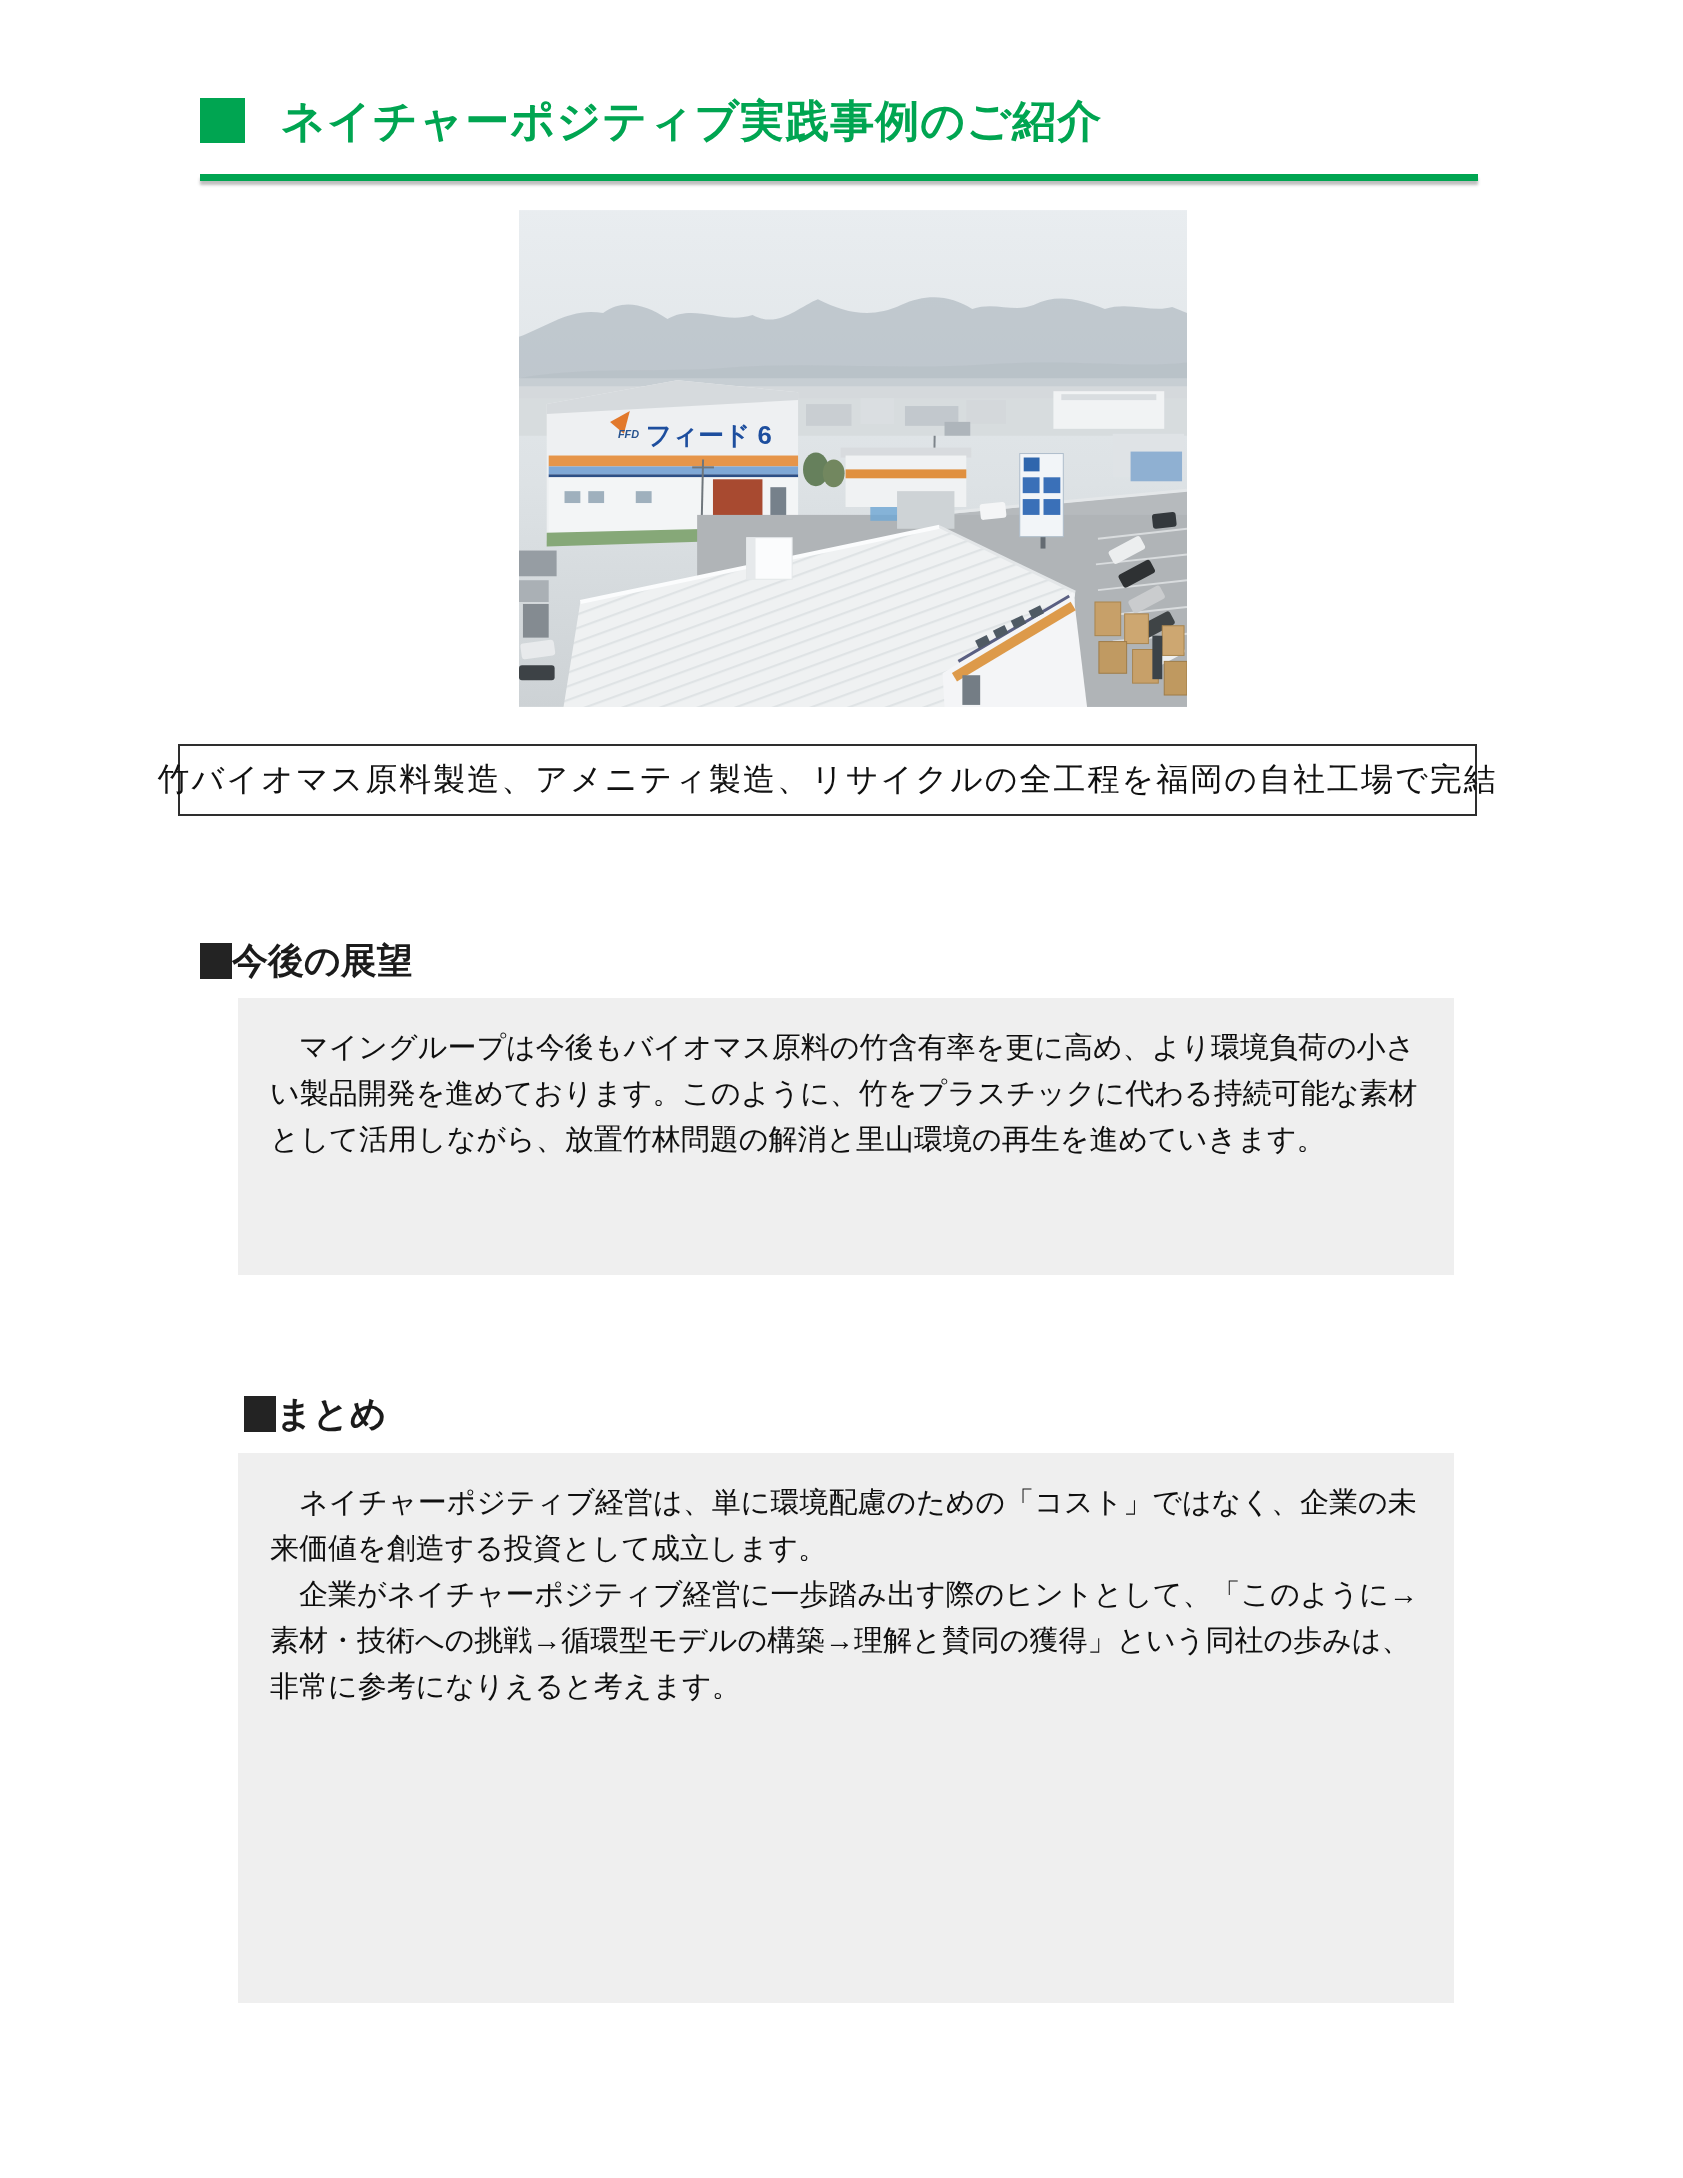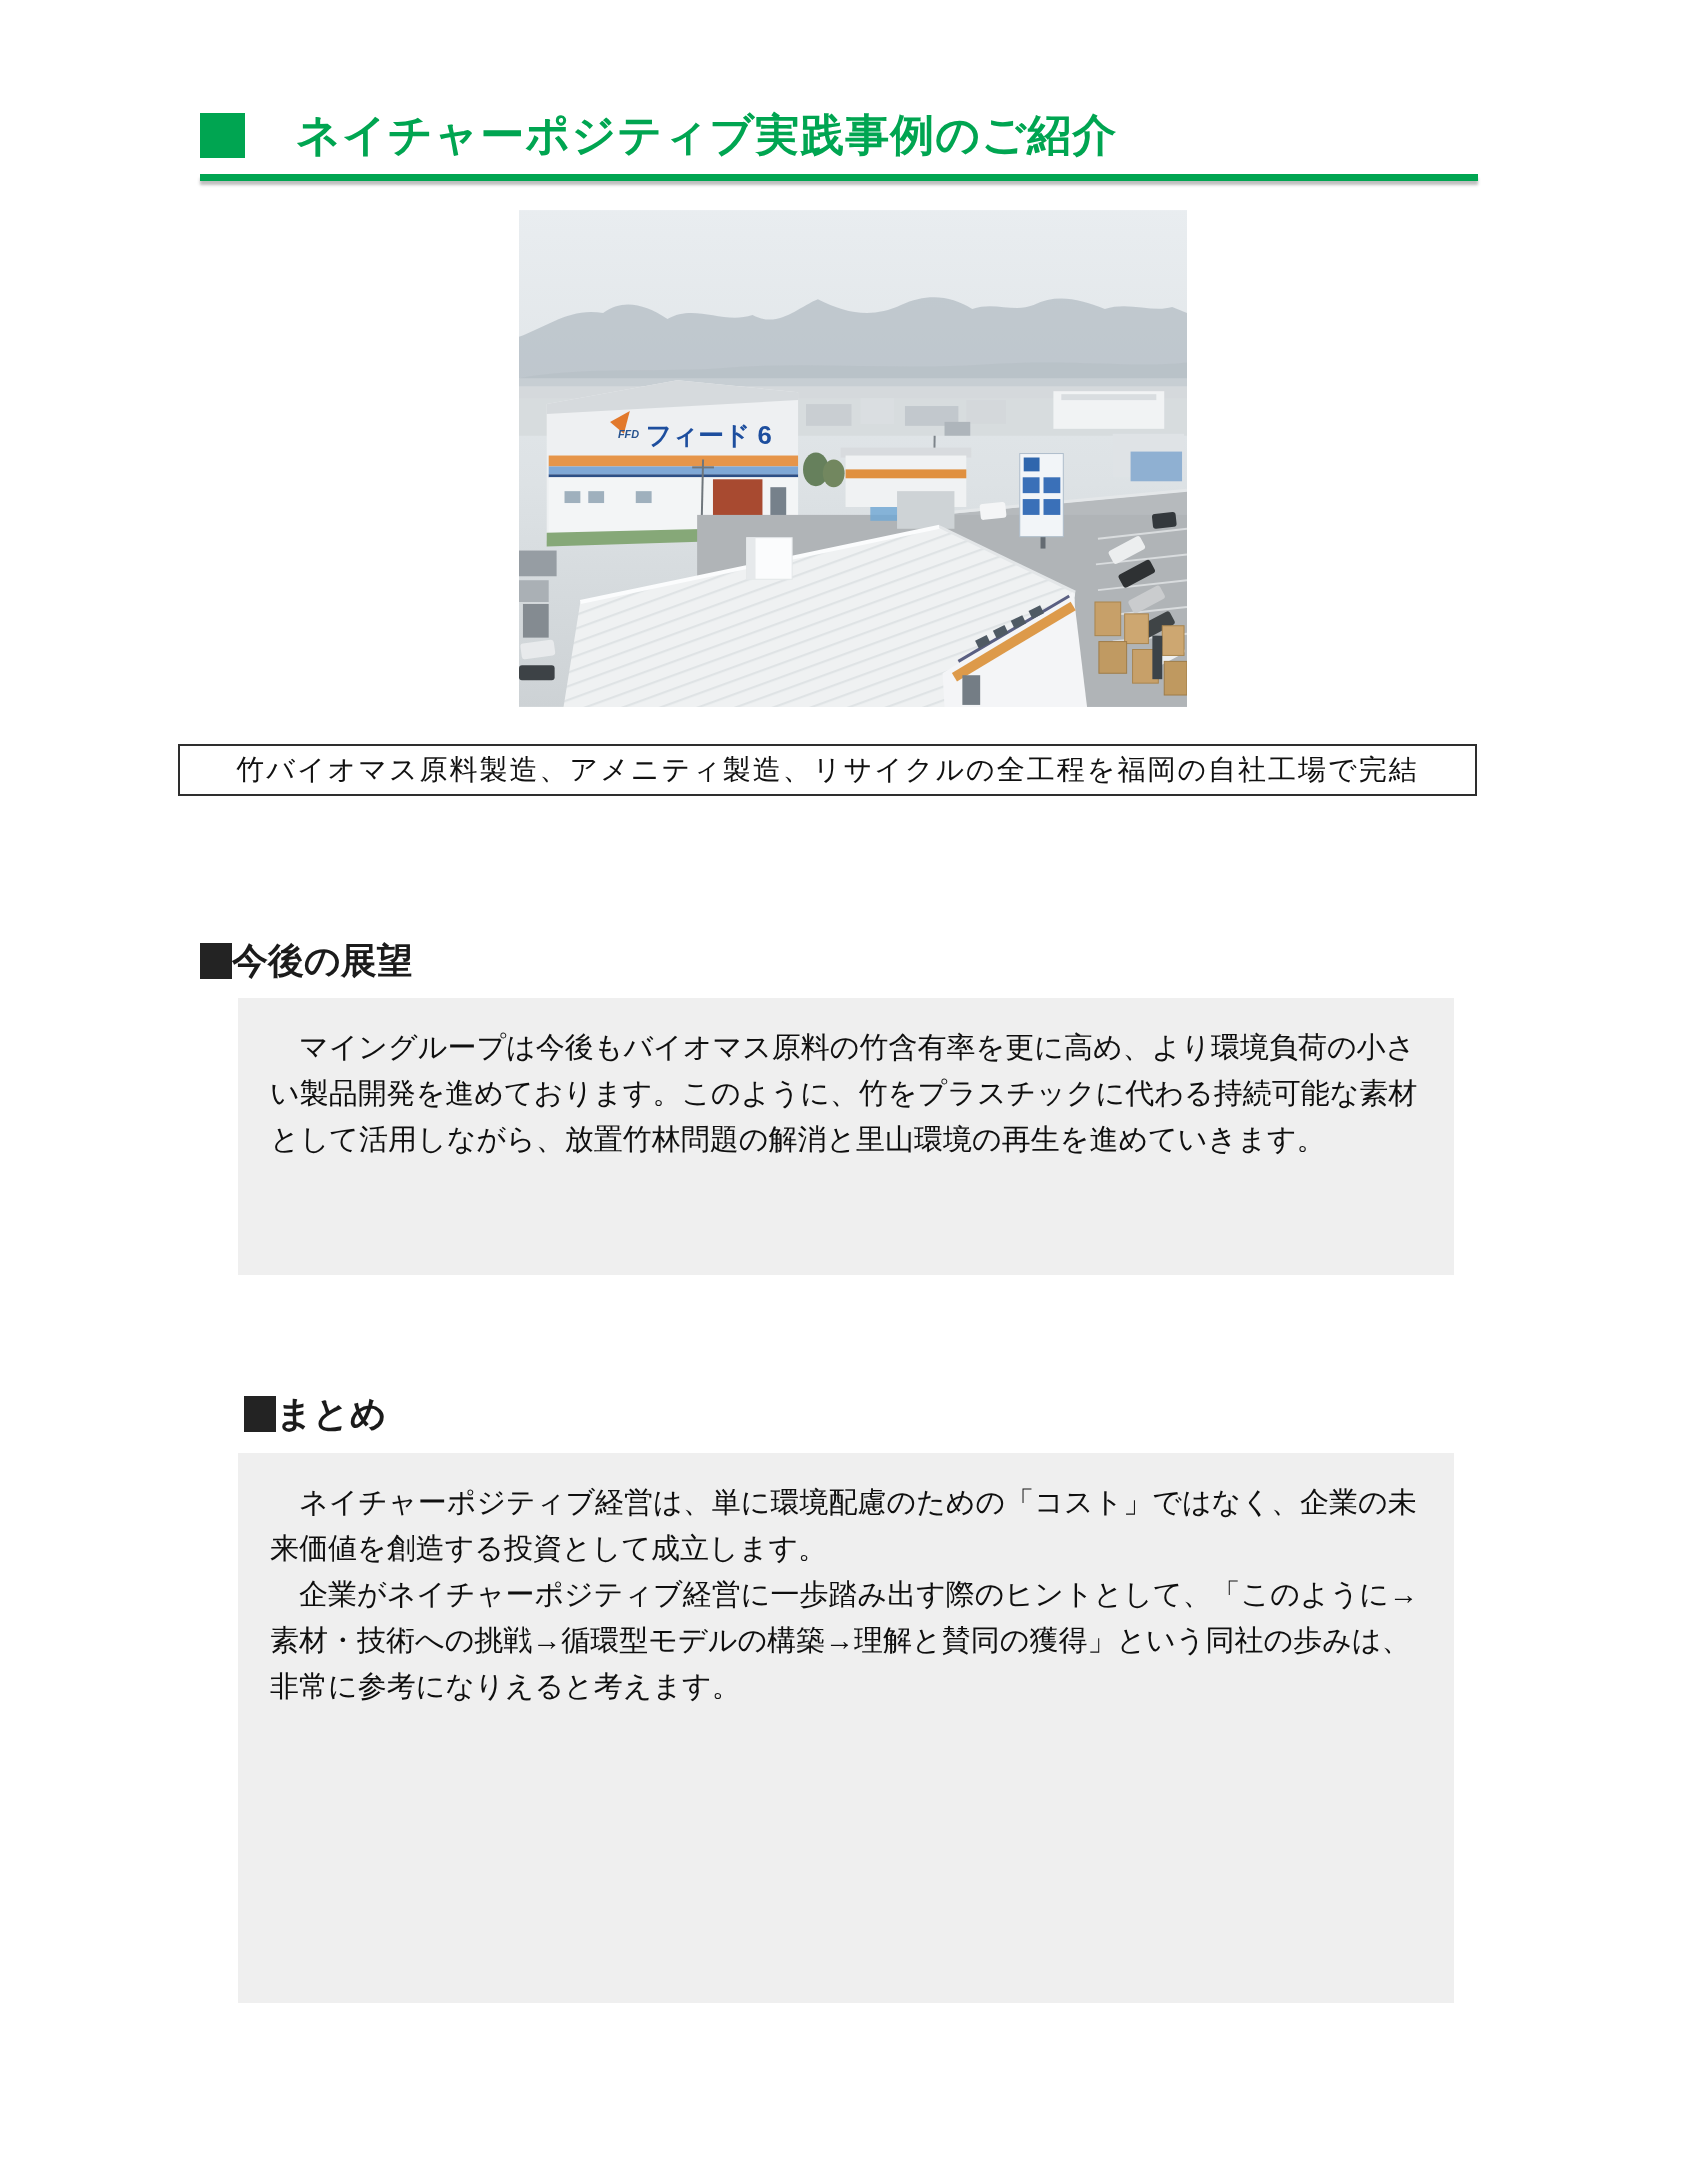--- a/index.html
+++ b/index.html
@@ -19,42 +19,42 @@
 
   
   .title-block{
     position:absolute;left:200px;top:98px;
     display:flex;align-items:center;gap:36px;
   }
   .title-bullet{
     width:45px;height:45px;background:var(--green);flex:0 0 auto;
   }
   .page-title{
-    margin:15px;font-size:44px;font-weight:bold;color:var(--green);
+    margin:0;font-size:44px;font-weight:bold;color:var(--green);
     letter-spacing:1px;white-space:nowrap;line-height:1;
   }
   .title-rule{
     position:absolute;left:200px;top:174px;width:1278px;height:7px;
     background:var(--green);
     box-shadow:0 4px 3px rgba(110,110,110,.45);
   }
 
   
   .photo{
     position:absolute;left:507px;top:198px;width:728px;height:497px;margin:12px;
     line-height:0;
   }
 
   
   .caption-box{
-    position:absolute;left:178px;top:744px;width:1299px;height:52px;
+    position:absolute;left:178px;top:744px;width:1299px;height:72px;
     box-sizing:border-box;border:2px solid #2e2e2e;background:#ffffff;
     display:flex;align-items:center;justify-content:center;
     font-family:"Liberation Serif", serif;
-    font-size:28px;color:#111;letter-spacing:2px;white-space:nowrap;
+    font-size:32px;color:#111;letter-spacing:2px;white-space:nowrap;
   }
 
   
   .section-heading{
     position:absolute;left:200px;
     display:flex;align-items:center;
   }
   #heading-outlook{top:939px;}
   #heading-summary{top:1392px;margin-left:44px;}
   .heading-bullet{width:32px;height:36px;background:#232323;flex:0 0 auto;}

